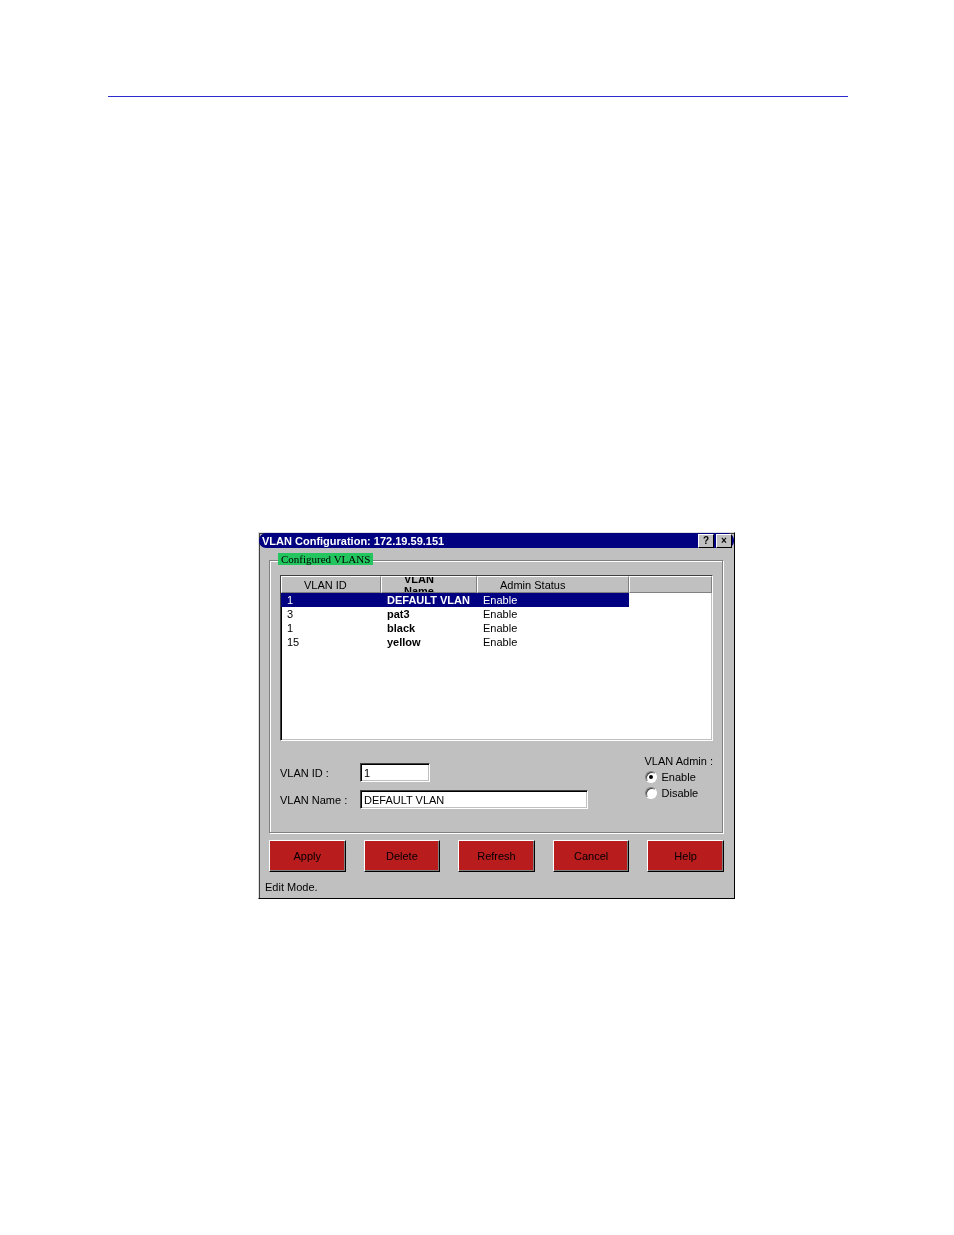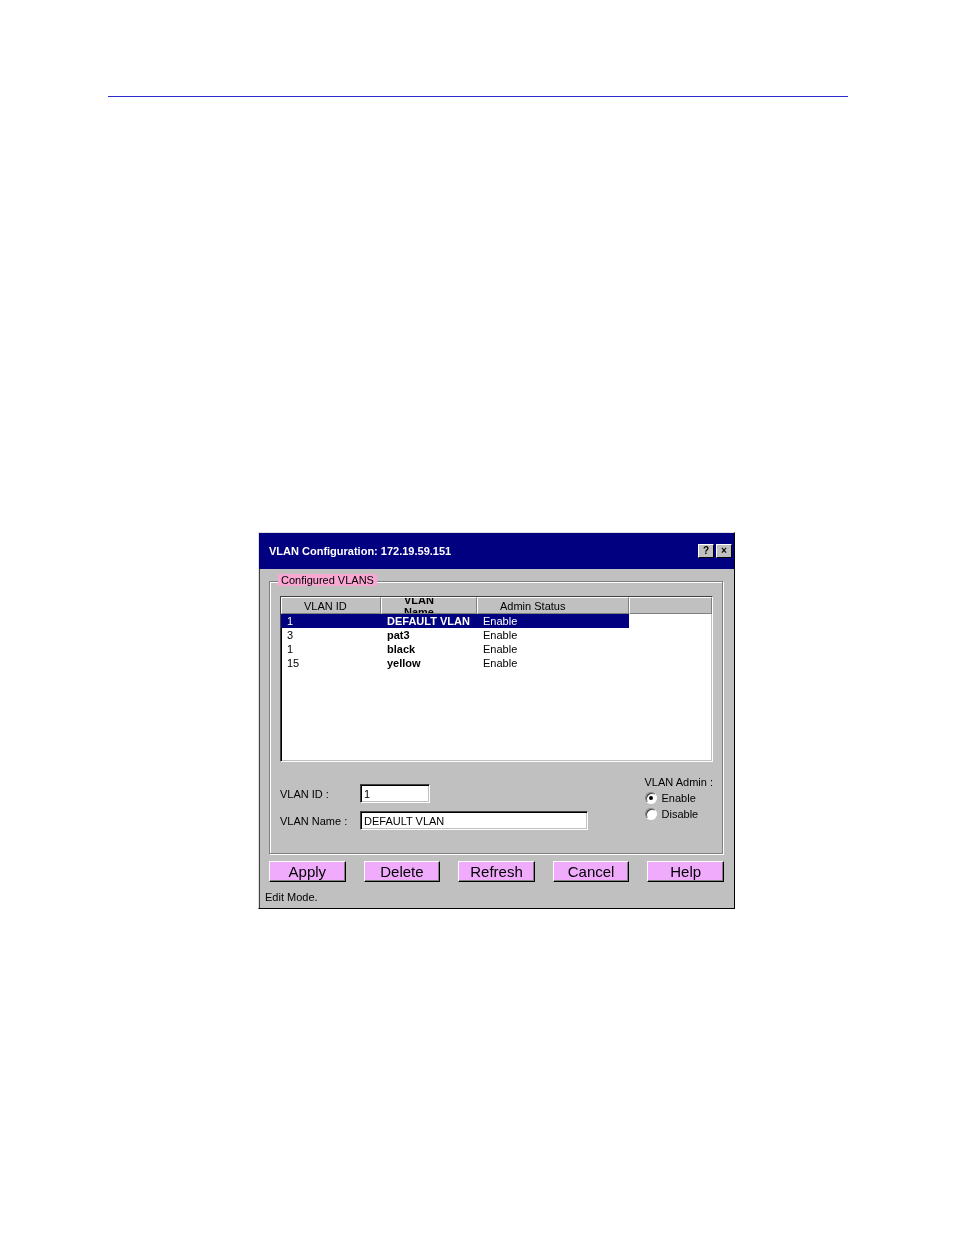--- a/index.html
+++ b/index.html
@@ -26,28 +26,29 @@
       left: 258px;
       top: 532px;
       width: 477px;
       background: #c0c0c0;
       border: 1px solid #000;
       border-top-color: #dfdfdf;
       border-left-color: #dfdfdf;
       box-shadow: 1px 1px 0 #404040 inset;
     }
     .titlebar {
-      height: 36px;
+      height: 15px;
       background: #000080;
       color: #fff;
       display: flex;
       align-items: center;
-      padding: 0 2px 0 10px;
+      padding: 0 2px 0 3px;
       font-weight: bold;
       font-size: 11px;
+      border-radius: 7px;
     }
     .titlebar .title { flex: 1; }
     .titlebar .tb-btn {
       width: 16px; height: 14px;
       background: #c0c0c0;
       border: 1px solid #000;
       border-top-color: #fff;
       border-left-color: #fff;
       margin-left: 2px;
       font-size: 10px;
@@ -66,23 +67,24 @@
       border-right-color: #fff;
       border-bottom-color: #fff;
       box-shadow: inset -1px -1px 0 #808080, inset 1px 1px 0 #fff;
       padding: 14px 10px 16px 10px;
       position: relative;
     }
     .groupbox-label {
       position: absolute;
       top: -8px;
       left: 8px;
-      background: #f9a8d4;
+      background: #22c55e;
       padding: 0 3px;
       font-size: 11px;
+      font-family: Liberation Serif, serif;
     }
     .listview {
       background: #fff;
       border: 1px solid #404040;
       border-right-color: #fff;
       border-bottom-color: #fff;
       box-shadow: inset 1px 1px 0 #000, inset -1px -1px 0 #c0c0c0;
       height: 166px;
       overflow: hidden;
     }
@@ -159,28 +161,28 @@
       width: 4px; height: 4px; border-radius: 50%;
       background: #000;
     }
     .buttons {
       display: flex;
       justify-content: space-between;
       padding: 0 10px 6px 10px;
       gap: 18px;
     }
     .btn {
-      width: 78px; height: 21px;
-      background: #f0abfc;
+      width: 78px; height: 32px;
+      background: #b91c1c;
       border: 1px solid #000;
       border-top-color: #fff;
       border-left-color: #fff;
       box-shadow: inset -1px -1px 0 #808080;
       font-family: inherit;
-      font-size: 15px;
+      font-size: 11px;
       cursor: default;
       padding: 0;
     }
     .status {
       padding: 3px 6px 5px 6px;
       font-size: 11px;
     }
   </style>
 </head>
 <body>

